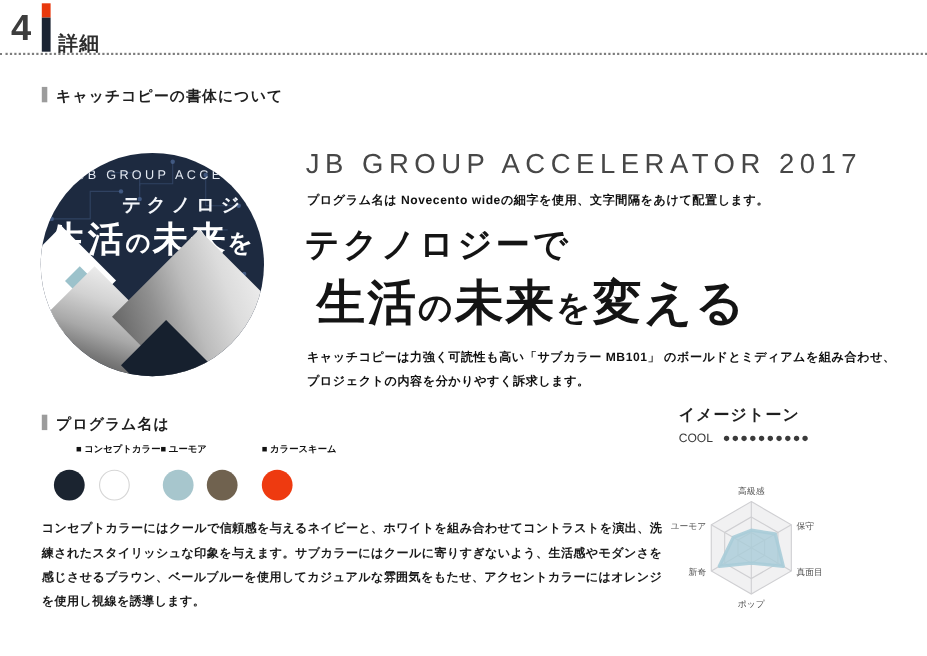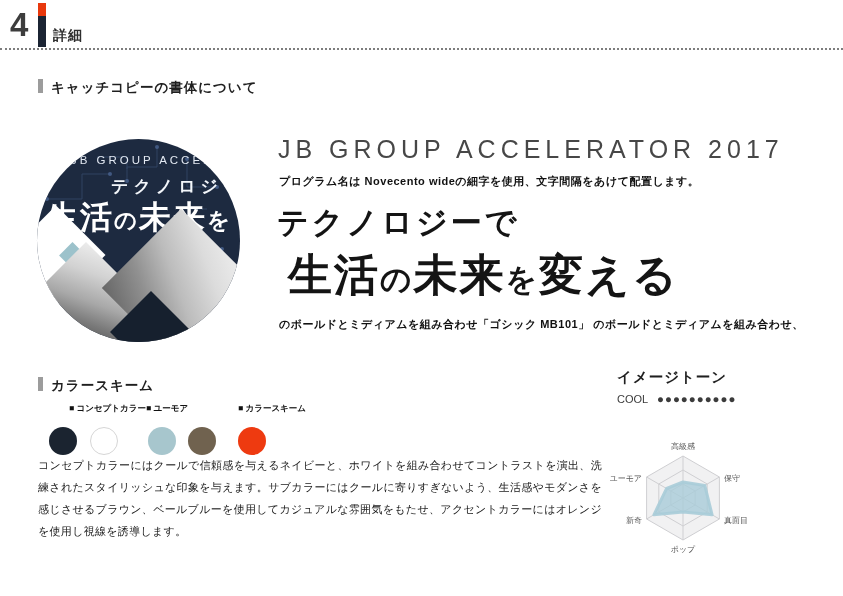--- a/index.html
+++ b/index.html
@@ -6,21 +6,21 @@
   html,body { background:#ffffff; }
   body { font-family:"Liberation Sans","DejaVu Sans",sans-serif; color:#1a1a1a; }
   .page { position:relative; width:843px; height:596px; background:#fff; overflow:hidden; }
   .abs { position:absolute; }
 
   
   .page-num { left:10px; top:6px; font-size:33px; font-weight:700; color:#3d3d3d; letter-spacing:1px; }
   .num-bar { left:38px; top:3px; width:8px; height:44px; display:flex; flex-direction:column; }
   .num-bar .seg-orange { height:13px; }
   .num-bar .seg-navy { flex:1; }
-  .page-title { left:53px; top:27px; font-size:14px; font-weight:700; color:#2e2e2e; letter-spacing:1px; }
+  .page-title { left:53px; top:27px; font-size:18px; font-weight:700; color:#2e2e2e; letter-spacing:1px; }
   .dotted-rule { left:0; top:48px; width:843px; height:0; border-top:2px dotted #7d7d7d; }
 
   
   .sec-head { display:flex; gap:8px; }
   .sec-bar { width:5px; height:14px; background:#9c9c9c; }
   .sec-text { font-size:13.5px; font-weight:700; color:#1f1f1f; letter-spacing:1px; }
 
   
   .poster { left:37px; top:139px; width:203px; height:203px; border-radius:50%; overflow:hidden; background:#1d2a40; }
   .poster svg.circuit { position:absolute; left:0; top:0; }
@@ -43,21 +43,21 @@
   .catch1 { left:277px; top:202px; font-size:31px; font-weight:900; letter-spacing:3px; color:#141414; white-space:nowrap; }
   .catch2 { left:277px; top:246px; font-size:44px; font-weight:900; letter-spacing:2px; color:#141414; white-space:nowrap;margin-left:11px; }
   .catch-cap { font-size:11px; font-weight:700; color:#111; letter-spacing:.5px; }
   .cap1 { left:279px; top:317px; }
   .cap2 { left:279px; top:339px; }
 
   
   .swatch-label { top:403px; font-size:8.5px; font-weight:700; color:#111; white-space:nowrap; }
   .swatch { top:427px; width:28px; height:28px; border-radius:50%; }
   .swatch.bordered { border:1px solid #d6d6d6; }
-  .color-desc { left:38px; top:454px; width:564px; font-size:11px; font-weight:400; color:#1a1a1a; line-height:22px; letter-spacing:.3px; text-align:justify; }
+  .color-desc { left:38px; top:470px; width:564px; font-size:11px; font-weight:700; color:#1a1a1a; line-height:22px; letter-spacing:.3px; text-align:justify; }
 
   
   .tone-head { left:617px; top:368px; font-size:14.5px; font-weight:700; color:#1f1f1f; letter-spacing:1px; }
   .tone-row { height:17px; display:flex; align-items:center; gap:6px; }
   .tone-row-0 { left:617px; top:390px; }
   .tone-row-1 { left:617px; top:407px; }
   .tone-label { font-size:11px; font-weight:500; color:#3b3b3b; width:34px; }
   .tone-dots { font-size:11.5px; color:#3b3b3b; letter-spacing:1px; }
 
   .radar-wrap { left:610px; top:435px; width:150px; height:128px; }
@@ -115,25 +115,26 @@
     <div class="diamond d-teal"></div>
     <div class="diamond d-photo-l"></div>
     <div class="diamond d-photo-r"></div>
     <div class="diamond d-navy"></div>
   </div>
 
   <div class="abs program-name">JB GROUP ACCELERATOR 2017</div>
   <div class="abs program-note">プログラム名は Novecento wideの細字を使用、文字間隔をあけて配置します。</div>
   <div class="abs catch1">テクノロジーで</div>
   <div class="abs catch2"><span class="rt-b">生活</span><span class="rt-s">の</span><span class="rt-b">未来</span><span class="rt-s">を</span><span class="rt-b">変える</span></div>
-  <div class="abs catch-cap cap1">のボールドとミディアムを組み合わせ「ゴシック MB101」 のボールドとミディアムを組み合わせ、</div>
+  <div class="abs catch-cap cap1">キャッチコピーは力強く可読性も高い「サブカラー MB101」 のボールドとミディアムを組み合わせ、</div>
+  <div class="abs catch-cap cap2">プロジェクトの内容を分かりやすく訴求します。</div>
 
   <div class="abs sec-head" style="left:38px; top:377px;">
     <span class="sec-bar"></span>
-    <span class="sec-text">カラースキーム</span>
+    <span class="sec-text">プログラム名は</span>
   </div>
 
   <div class="abs swatch-label" style="left:49px;padding-left:20px;">■ コンセプトカラー</div>
   <div class="abs swatch-label" style="left:146px;">■ ユーモア</div>
   <div class="abs swatch-label" style="left:238px;">■ カラースキーム</div>
 
   <div class="abs swatch" style="left: 49px; background: rgb(27, 36, 48);"></div>
   <div class="abs swatch bordered" style="left: 90px; background: rgb(255, 255, 255);"></div>
   <div class="abs swatch" style="left: 148px; background: rgb(167, 198, 205);"></div>
   <div class="abs swatch" style="left: 188px; background: rgb(112, 98, 79);"></div>

